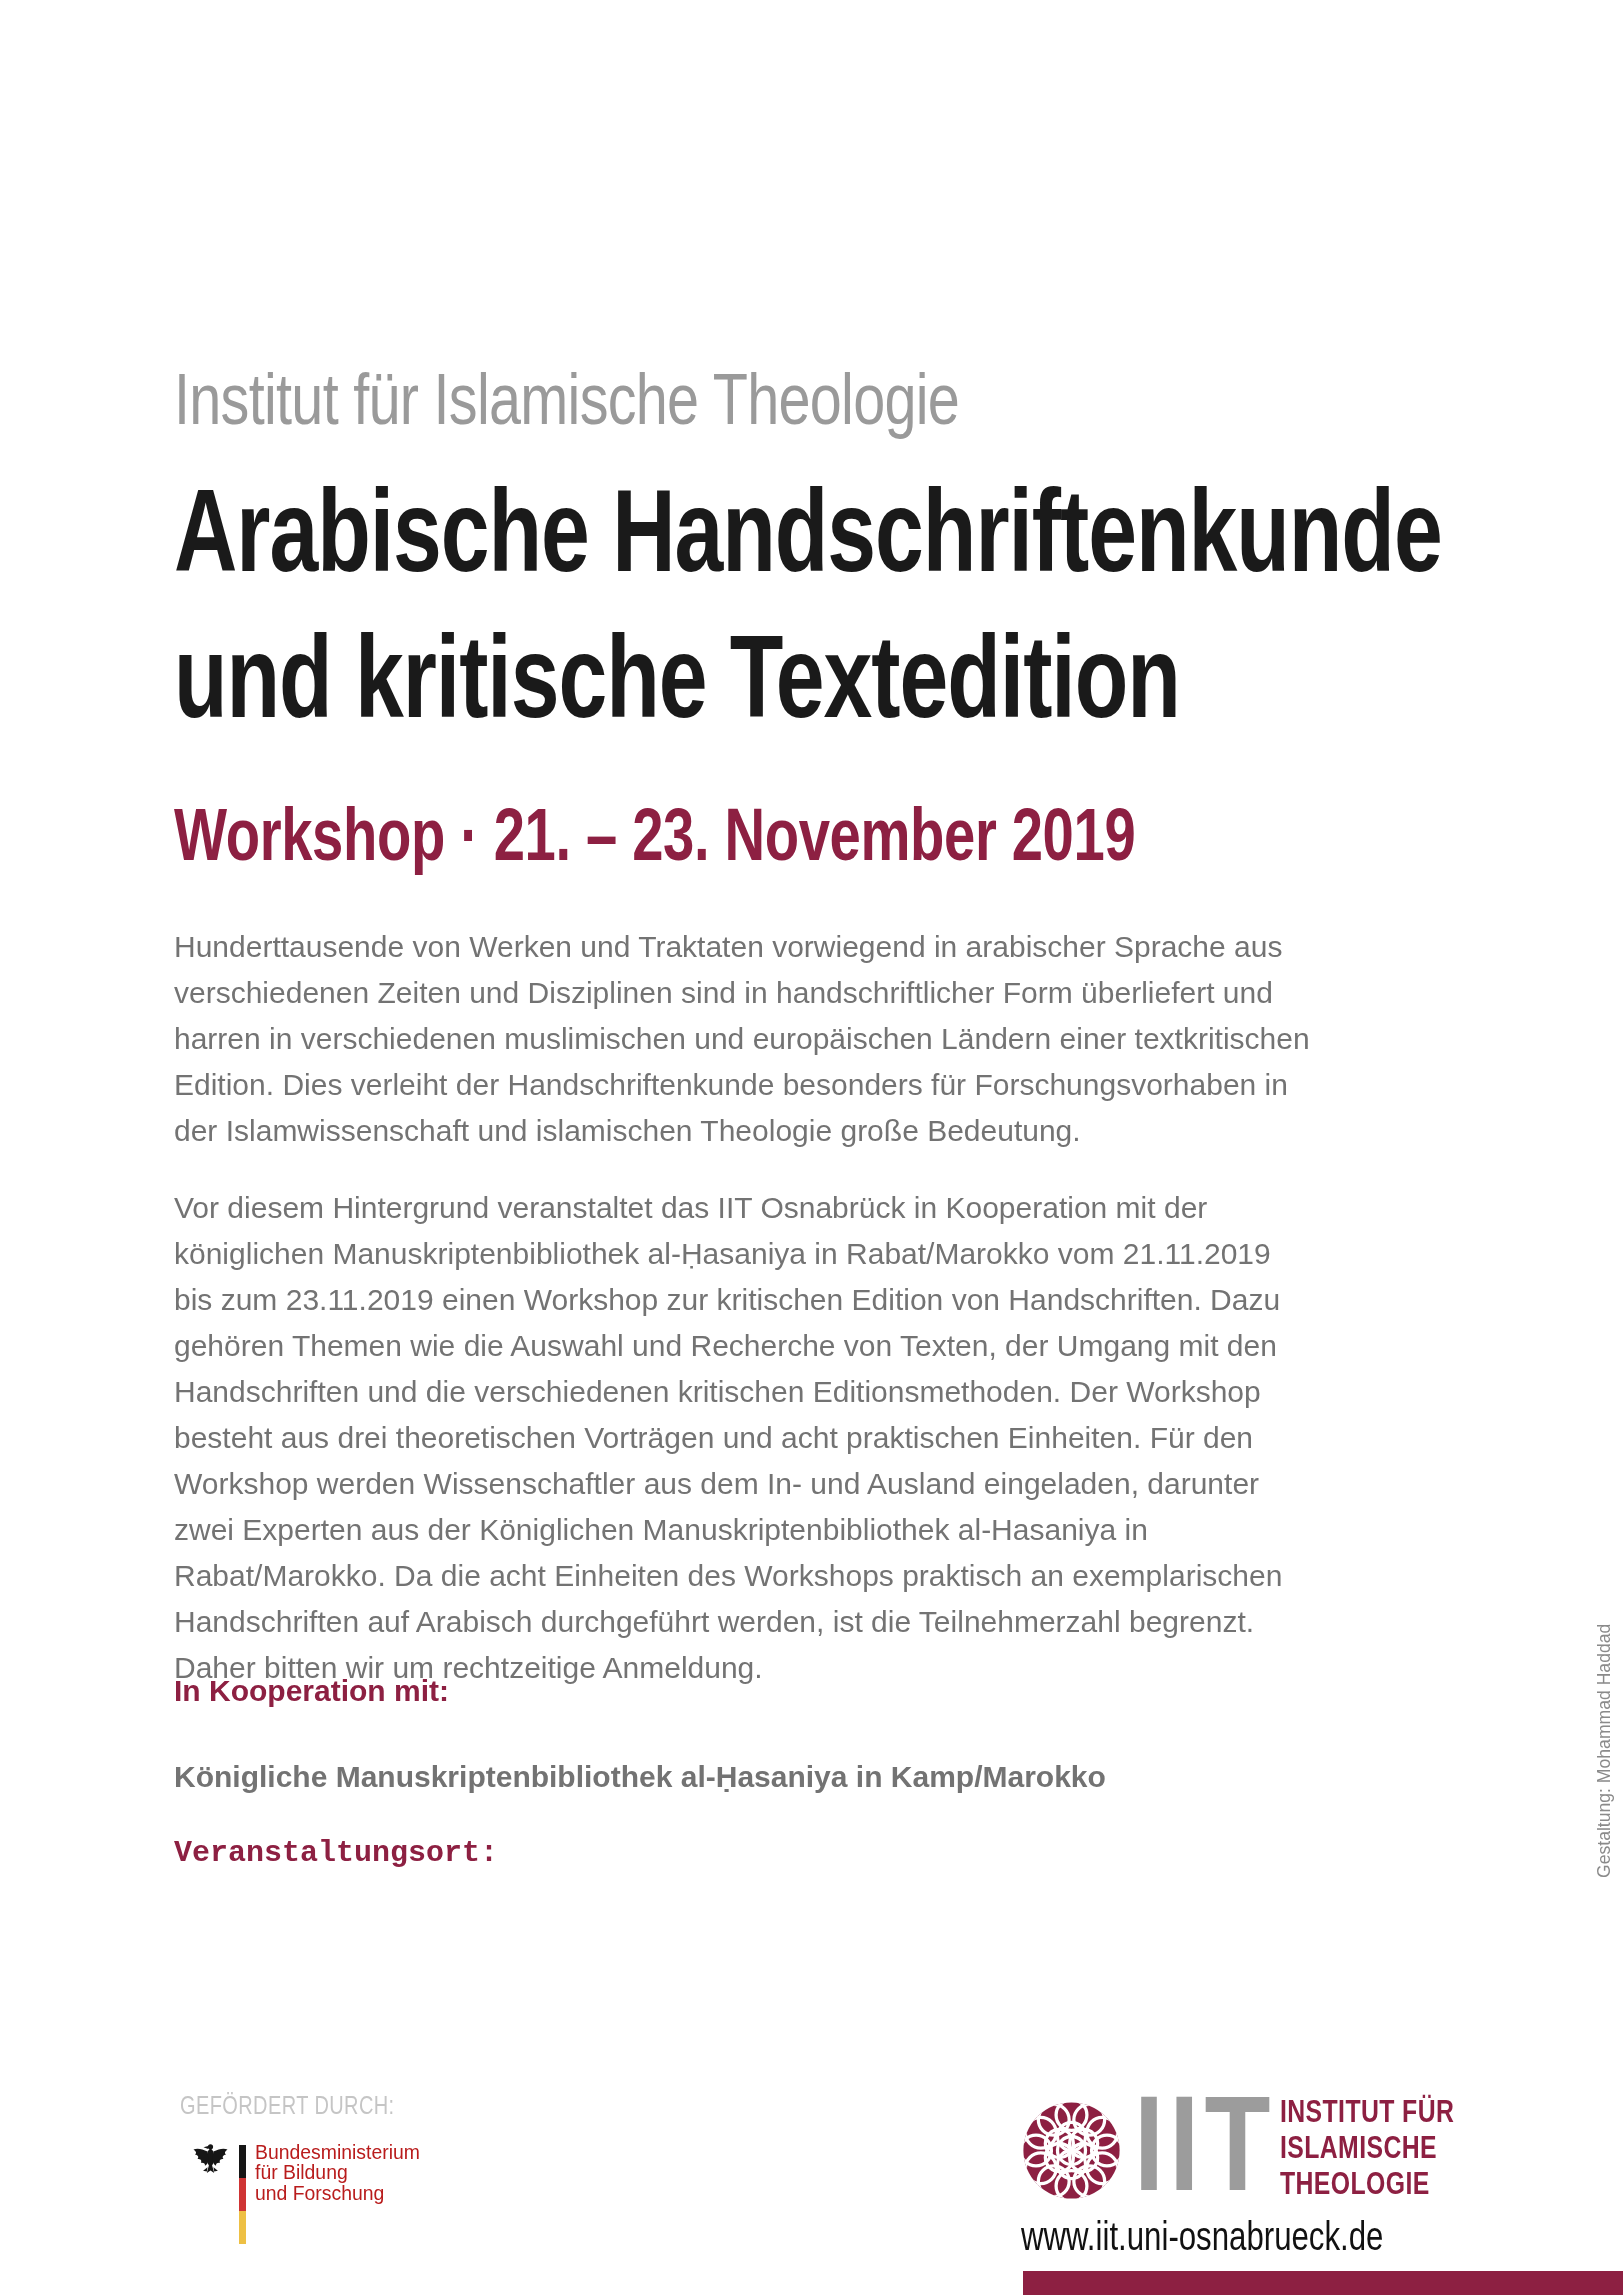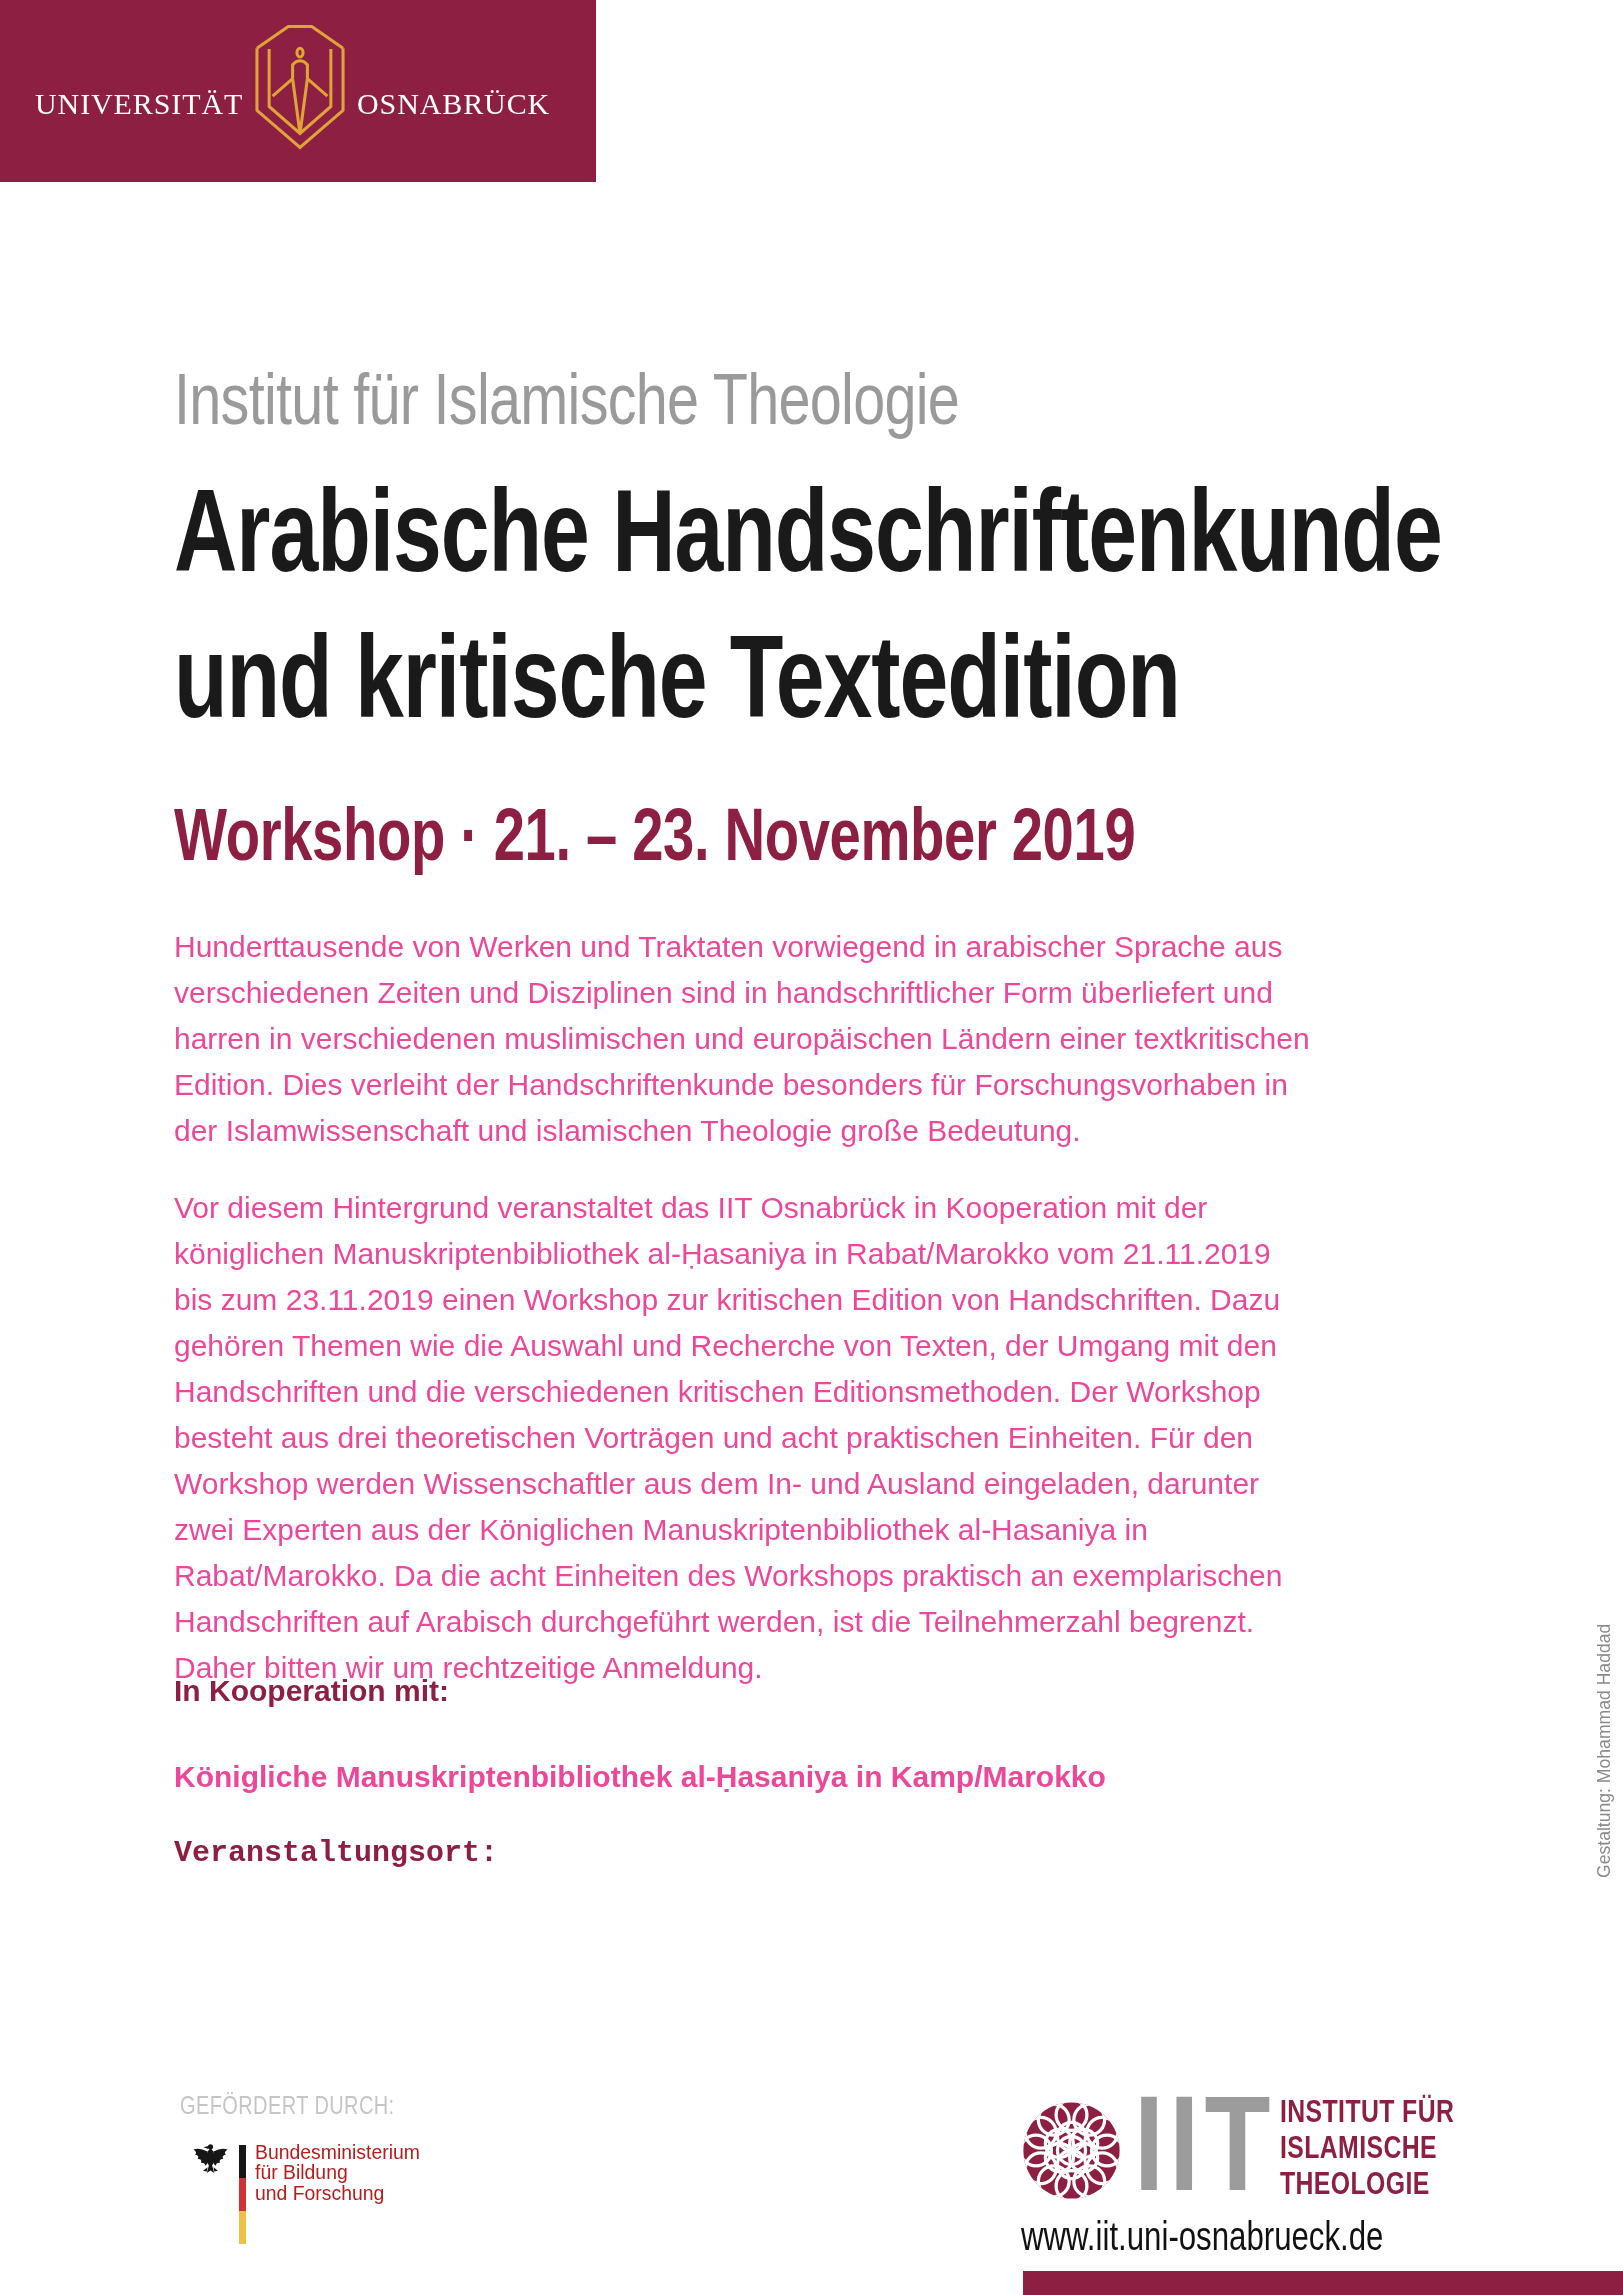--- a/index.html
+++ b/index.html
@@ -42,21 +42,21 @@
     font-size:117px;line-height:146px;
     font-weight:bold;color:#1a1a1a;letter-spacing:-1.4px;
   }
   .event{
     left:174px;top:796px;
     font-size:74px;line-height:77px;
     font-weight:bold;color:#8d2042;letter-spacing:-0.5px;
   }
   .body-text{
     font-size:30px;line-height:46px;
-    color:#ec4899;
+    color:#737373;
   }
   .para1{left:174px;top:924px;}
   .para2{left:174px;top:1185px;}
   .bold{font-weight:bold;}
   .maroon-text{color:#8d2042;}
   .koop-label{left:174px;top:1668px;}
   .koop-partner{left:174px;top:1754px;}
   .venue-label{left:174px;top:1830px;font-family:Liberation Mono, monospace;}
   .address{left:174px;top:1883px;}
 
@@ -103,35 +103,20 @@
     font-size:17.6px;line-height:18.5px;color:#8a8a8a;
     white-space:nowrap;
     transform:rotate(-90deg);transform-origin:0 0;
   }
 </style>
 </head>
 <body>
 
 <div class="page">
 
-  <div class="banner">
-    <span class="banner-word left">UNIVERSITÄT</span>
-    <span class="emblem">
-      <svg width="100" height="131" viewBox="0 0 230 300" fill="none" stroke="#dfa338" stroke-width="7" stroke-linejoin="miter">
-        <path d="M16 62 L88 12 H142 L214 62"></path>
-        <path d="M16 62 V205 L115 290 L214 205 V62"></path>
-        <path d="M44 64 V196 L115 258 L186 196 V64"></path>
-        <ellipse cx="115" cy="72" rx="7" ry="10"></ellipse>
-        <path d="M98 132 V100 Q115 82 132 100 V132"></path>
-        <path d="M98 132 L52 172 M132 132 L178 172"></path>
-        <path d="M98 132 L115 258 M132 132 L115 258"></path>
-      </svg>
-    </span>
-    <span class="banner-word right">OSNABRÜCK</span>
-  </div>
 
   <div class="abs institute sx80">Institut für Islamische Theologie</div>
 
   <div class="abs title sx75">Arabische Handschriftenkunde
 und kritische Textedition</div>
 
   <div class="abs event sx76">Workshop · 21. – 23. November 2019</div>
 
   <div class="abs body-text para1">Hunderttausende von Werken und Traktaten vorwiegend in arabischer Sprache aus
 verschiedenen Zeiten und Disziplinen sind in handschriftlicher Form überliefert und

